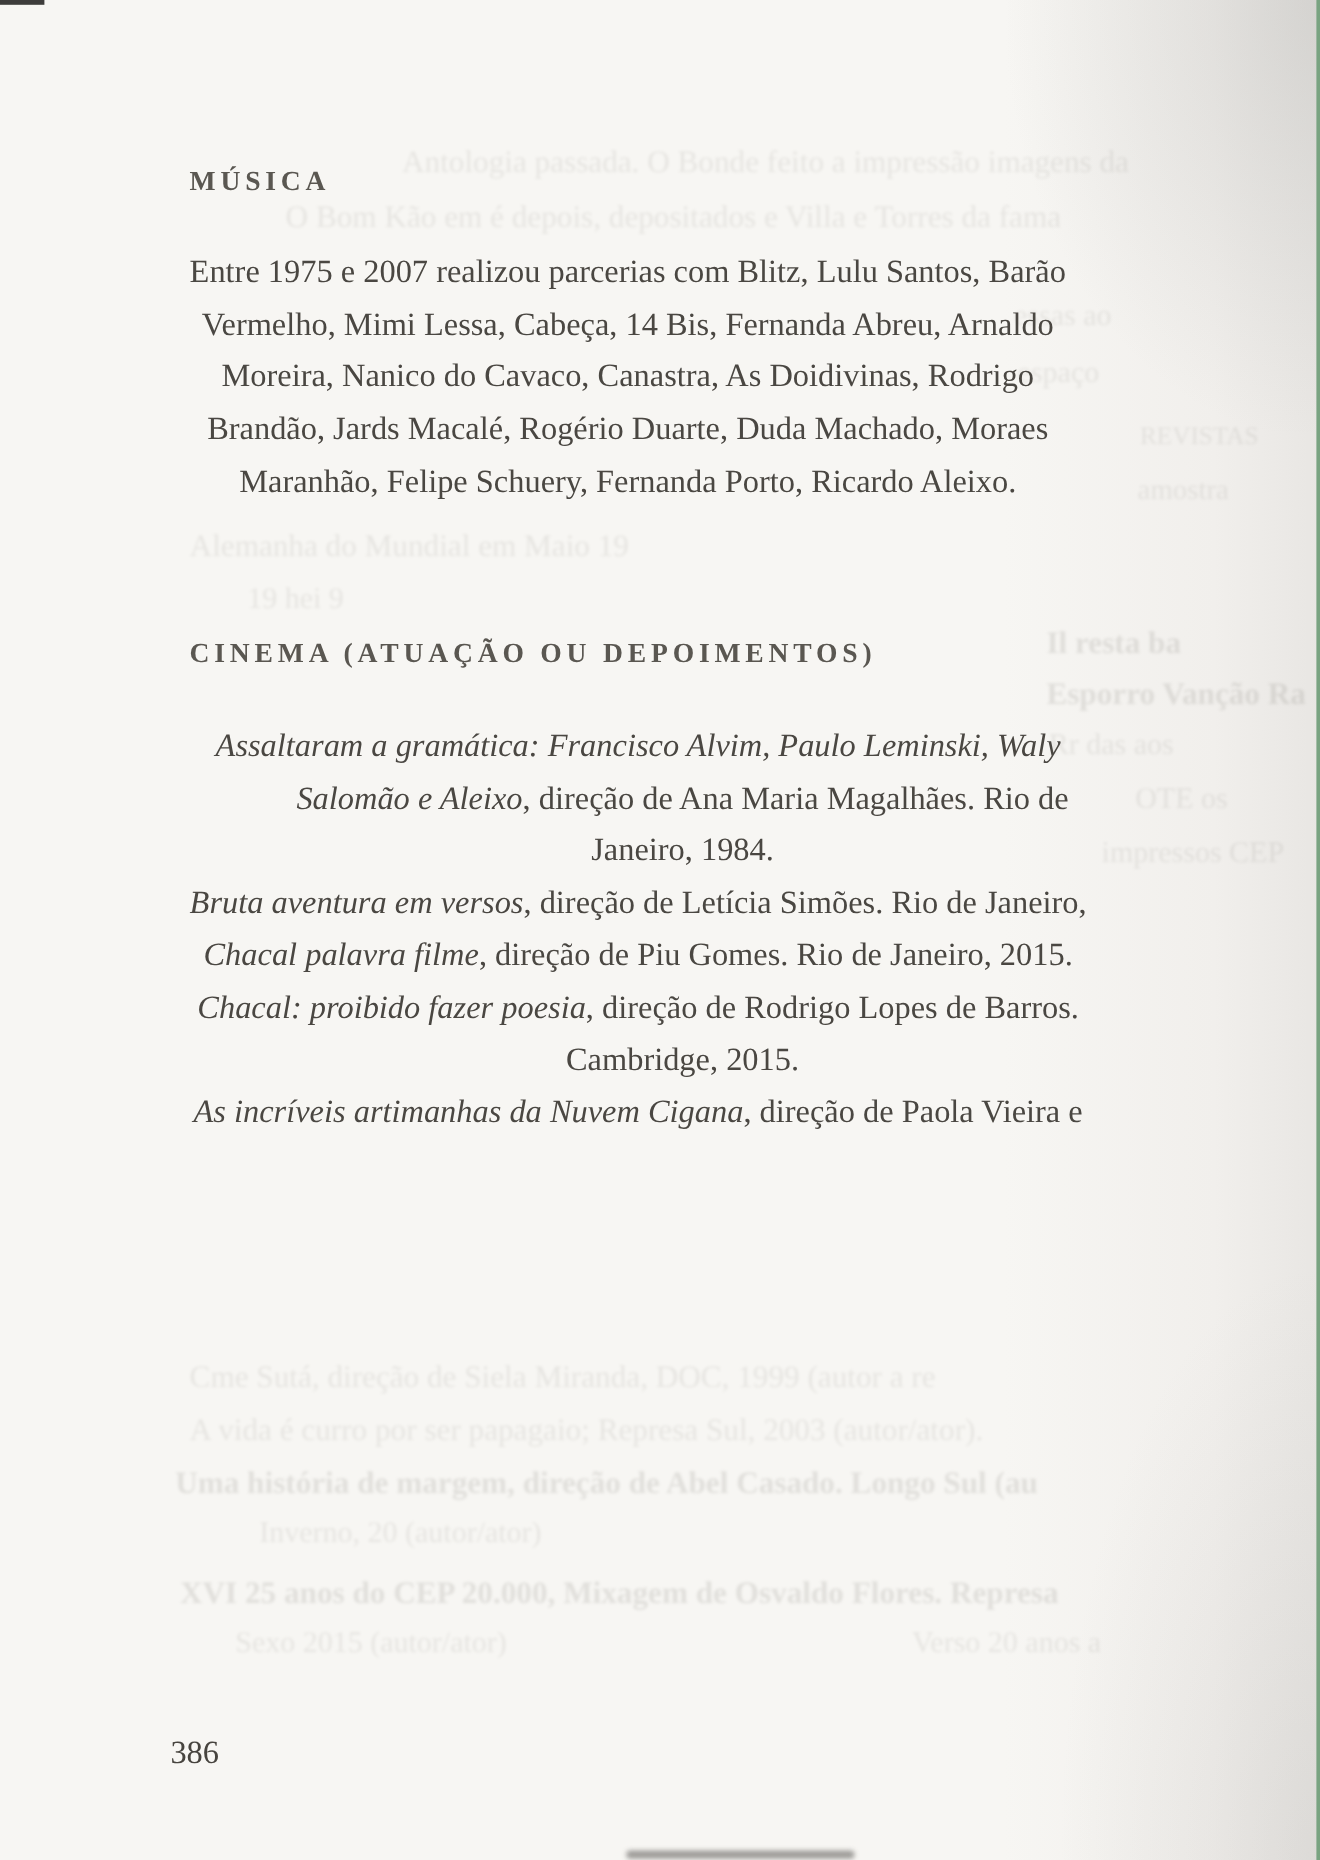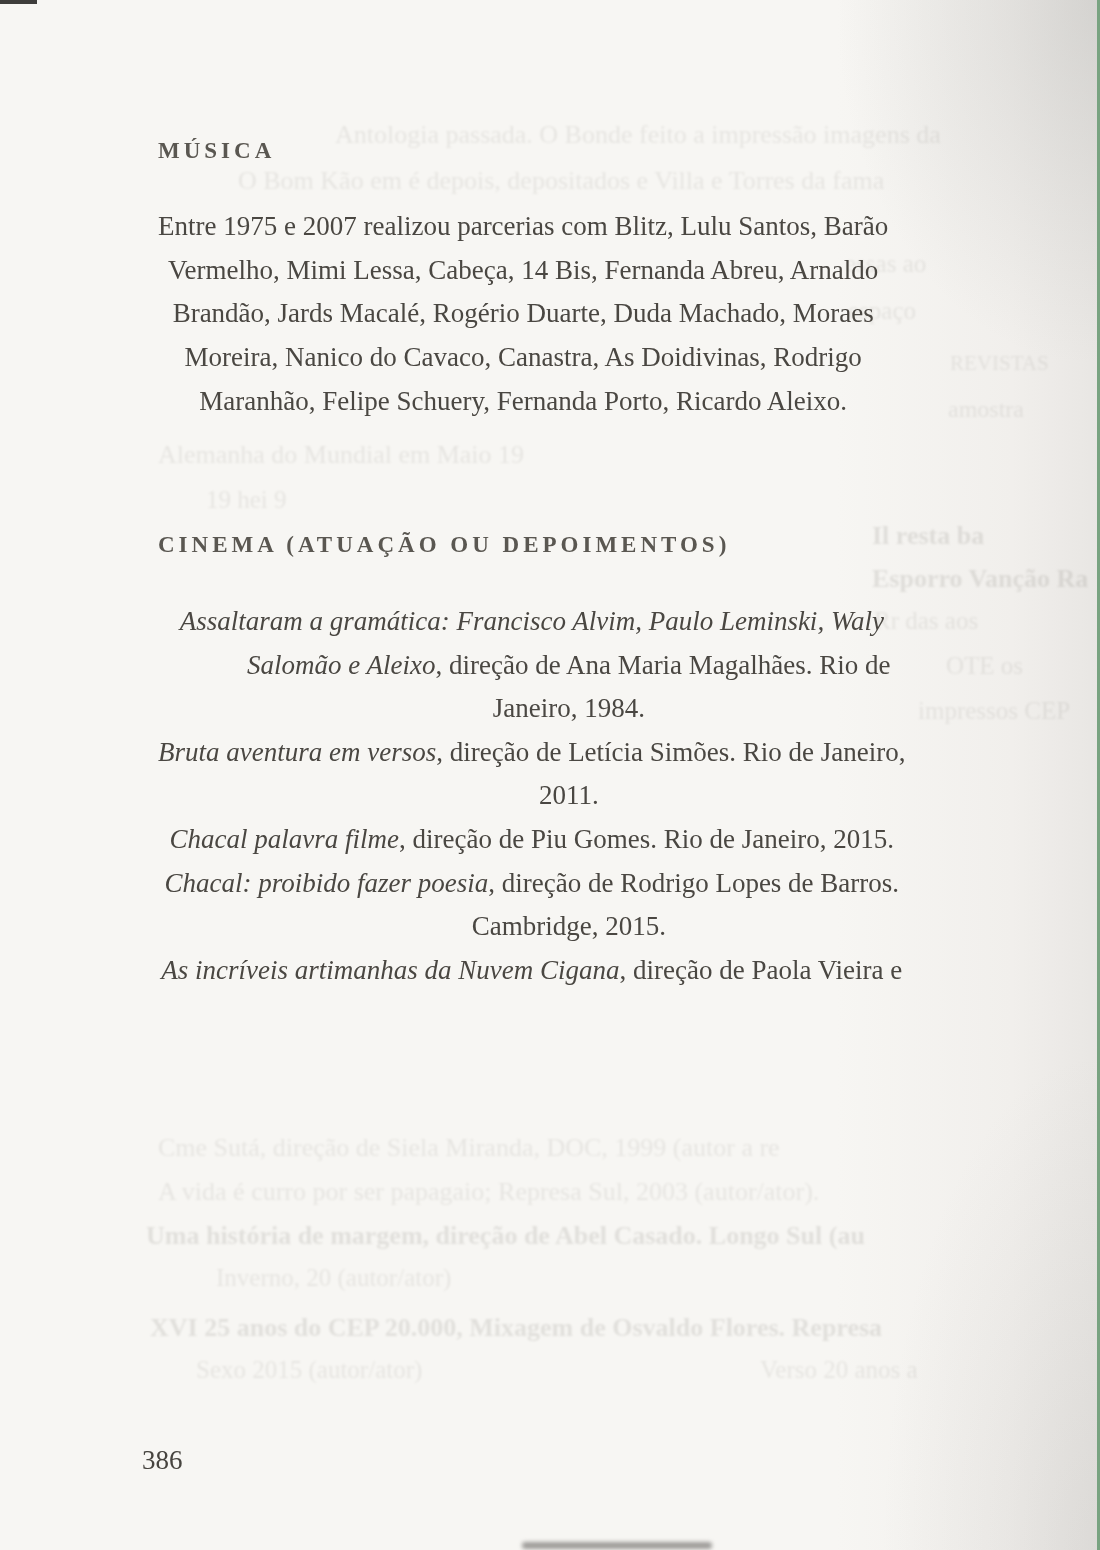--- a/index.html
+++ b/index.html
@@ -71,36 +71,35 @@
       <div class="gline" style="top: 1313px; left: 150px; font-size: 26px; font-weight: bold; opacity: 0.17;">XVI 25 anos do CEP 20.000, Mixagem de Osvaldo Flores. Represa</div>
       <div class="gline" style="top: 1356px; left: 196px; font-size: 25px;">Sexo 2015 (autor/ator)</div>
       <div class="gline" style="top: 1356px; left: 760px; font-size: 25px;">Verso 20 anos a</div>
     </div>
 
   <h2 class="heading" id="h-musica">MÚSICA</h2>
 
   <div class="para" id="musica-para">
       <div class="pline">Entre 1975 e 2007 realizou parcerias com Blitz, Lulu Santos, Barão</div>
       <div class="pline">Vermelho, Mimi Lessa, Cabeça, 14 Bis, Fernanda Abreu, Arnaldo</div>
+      <div class="pline">Moreira, Nanico do Cavaco, Canastra, As Doidivinas, Rodrigo</div>
       <div class="pline">Brandão, Jards Macalé, Rogério Duarte, Duda Machado, Moraes</div>
-      <div class="pline">Moreira, Nanico do Cavaco, Canastra, As Doidivinas, Rodrigo</div>
       <div class="pline">Maranhão, Felipe Schuery, Fernanda Porto, Ricardo Aleixo.</div>
     </div>
 
   <h2 class="heading" id="h-cinema">CINEMA (ATUAÇÃO OU DEPOIMENTOS)</h2>
 
   <div class="list" id="film-list">
       <div class="entry">
         <div class="eline"><span class="it">Assaltaram a gramática: Francisco Alvim, Paulo Leminski, Waly</span></div>
         <div class="eline ind"><span class="it">Salomão e Aleixo</span><span>, direção de Ana Maria Magalhães. Rio de</span></div>
         <div class="eline ind"><span>Janeiro, 1984.</span></div>
       </div>
       <div class="entry">
         <div class="eline"><span class="it">Bruta aventura em versos</span><span>, direção de Letícia Simões. Rio de Janeiro,</span></div>
-        <div class="eline ind"><span>2011.</span></div>
       </div>
       <div class="entry">
         <div class="eline"><span class="it">Chacal palavra filme</span><span>, direção de Piu Gomes. Rio de Janeiro, 2015.</span></div>
       </div>
       <div class="entry">
         <div class="eline"><span class="it">Chacal: proibido fazer poesia</span><span>, direção de Rodrigo Lopes de Barros.</span></div>
         <div class="eline ind"><span>Cambridge, 2015.</span></div>
       </div>
       <div class="entry">
         <div class="eline"><span class="it">As incríveis artimanhas da Nuvem Cigana</span><span>, direção de Paola Vieira e</span></div>

